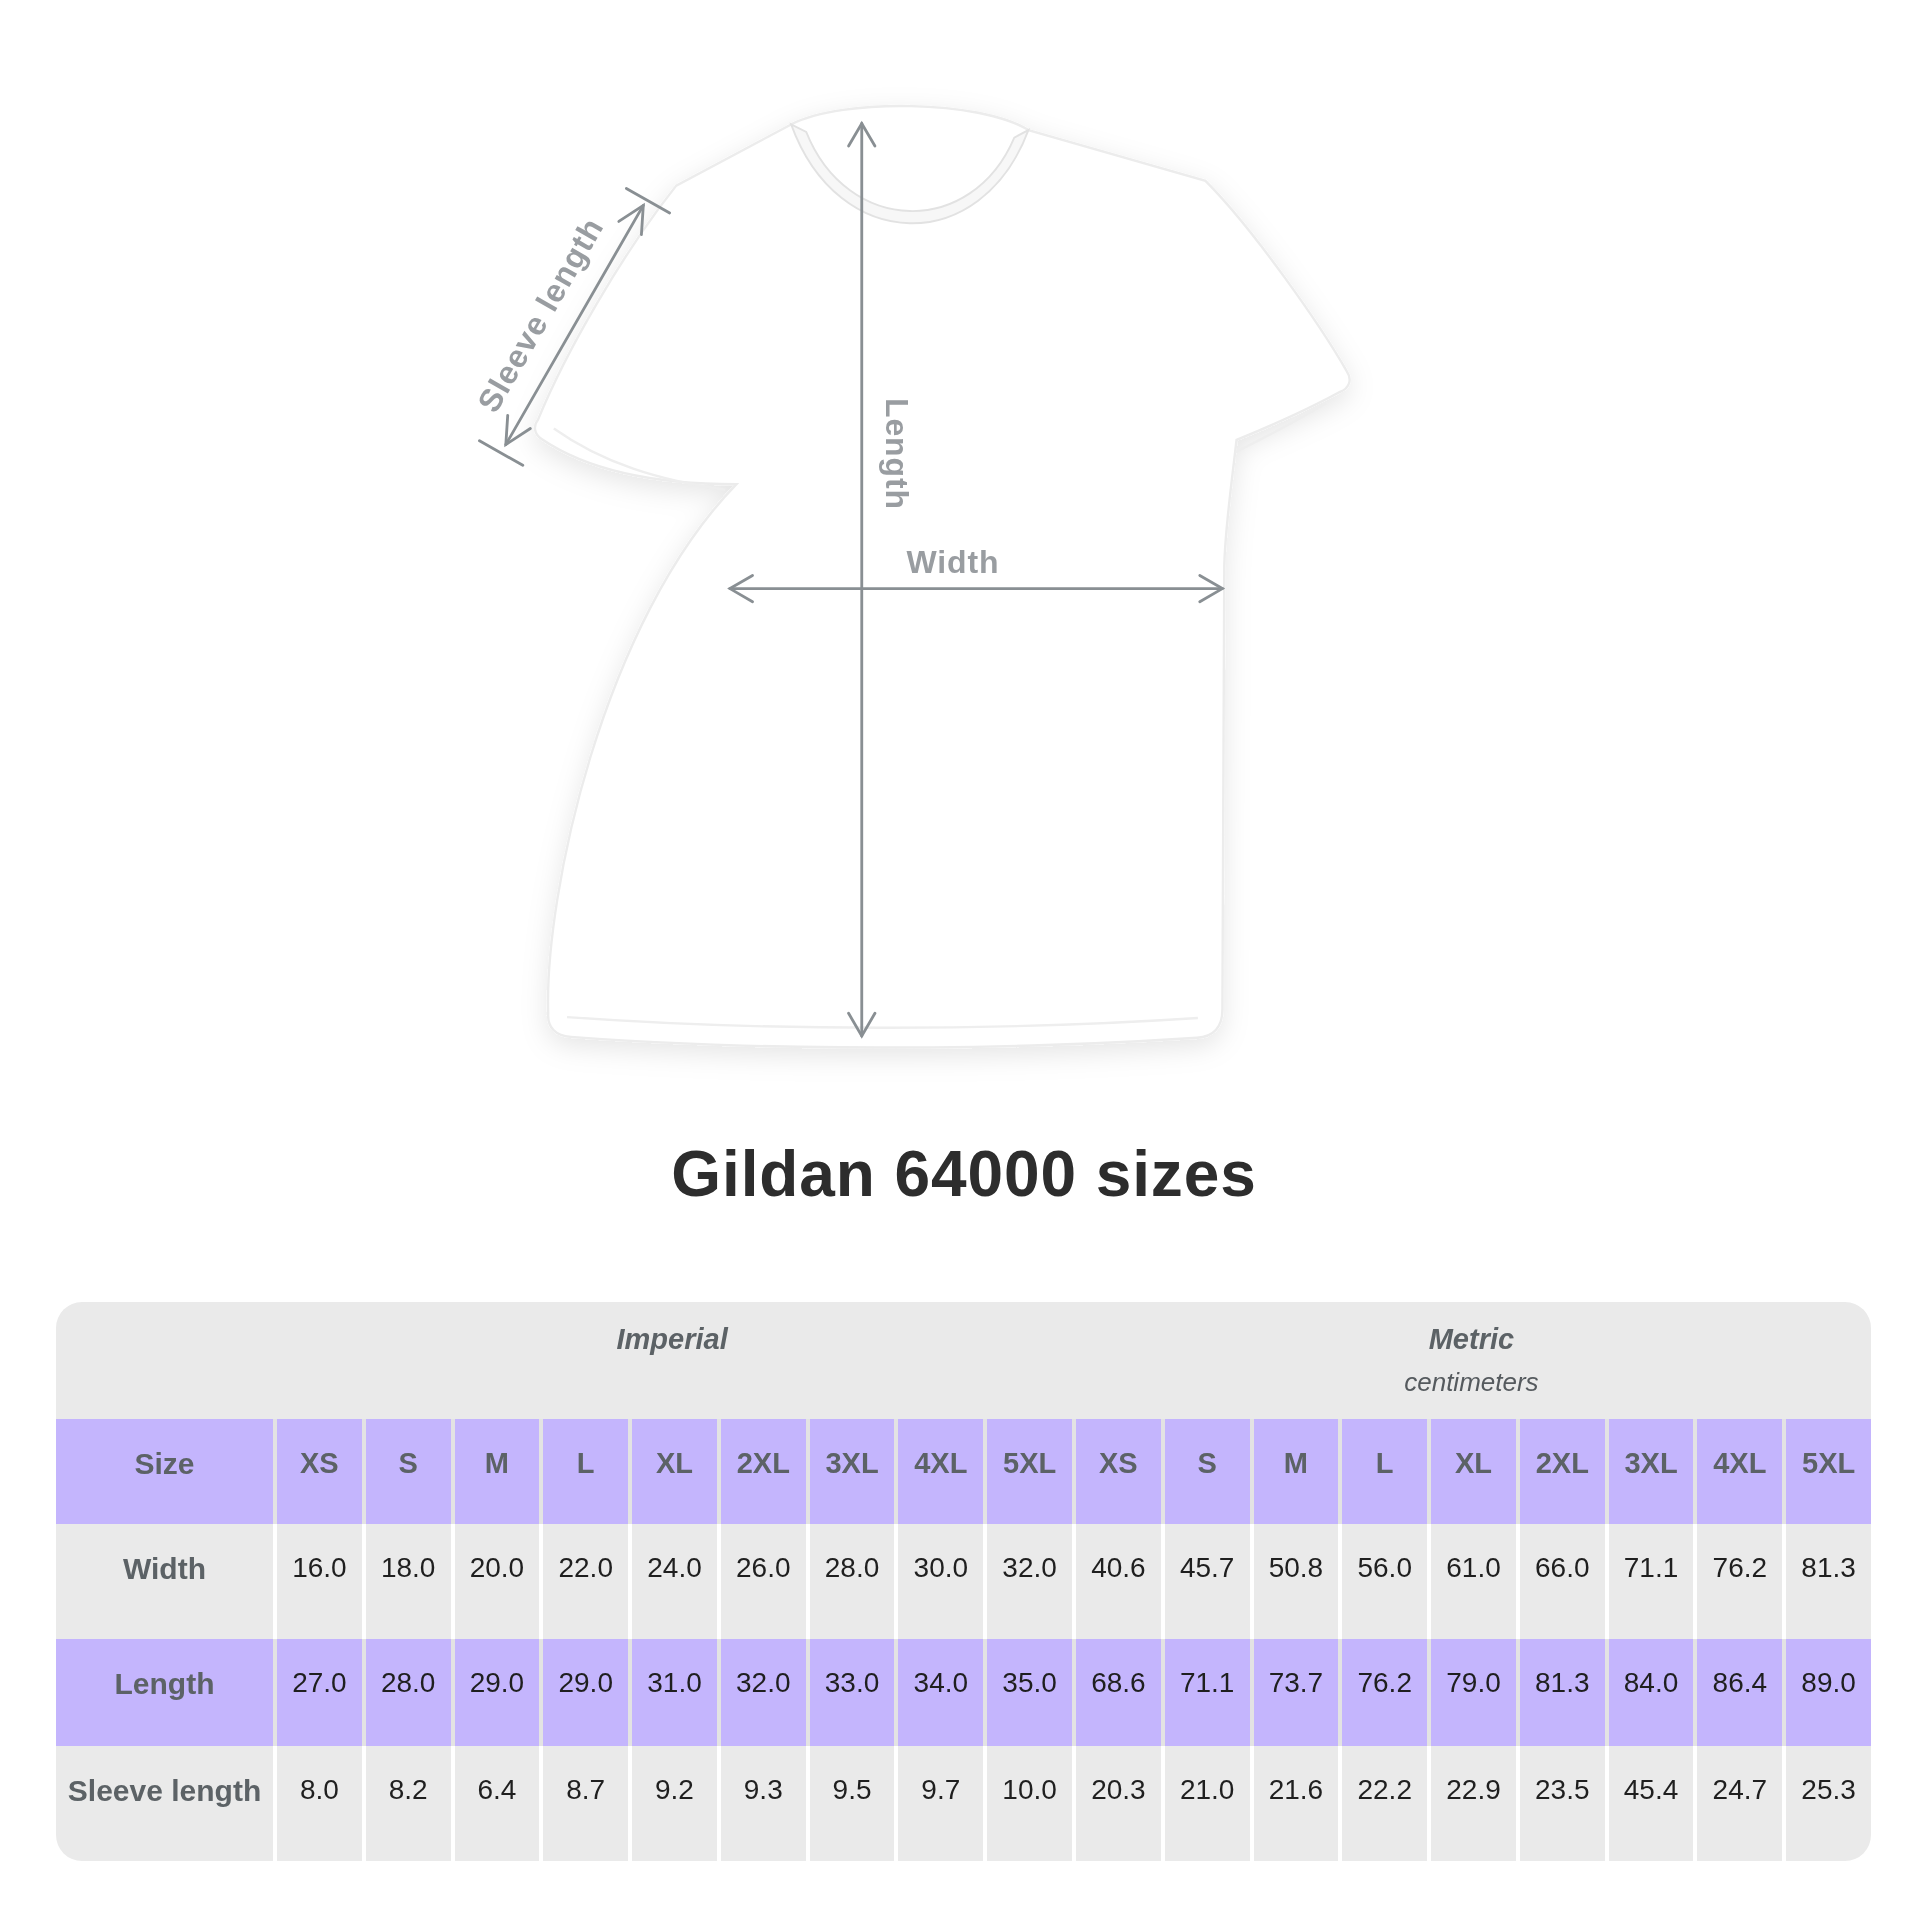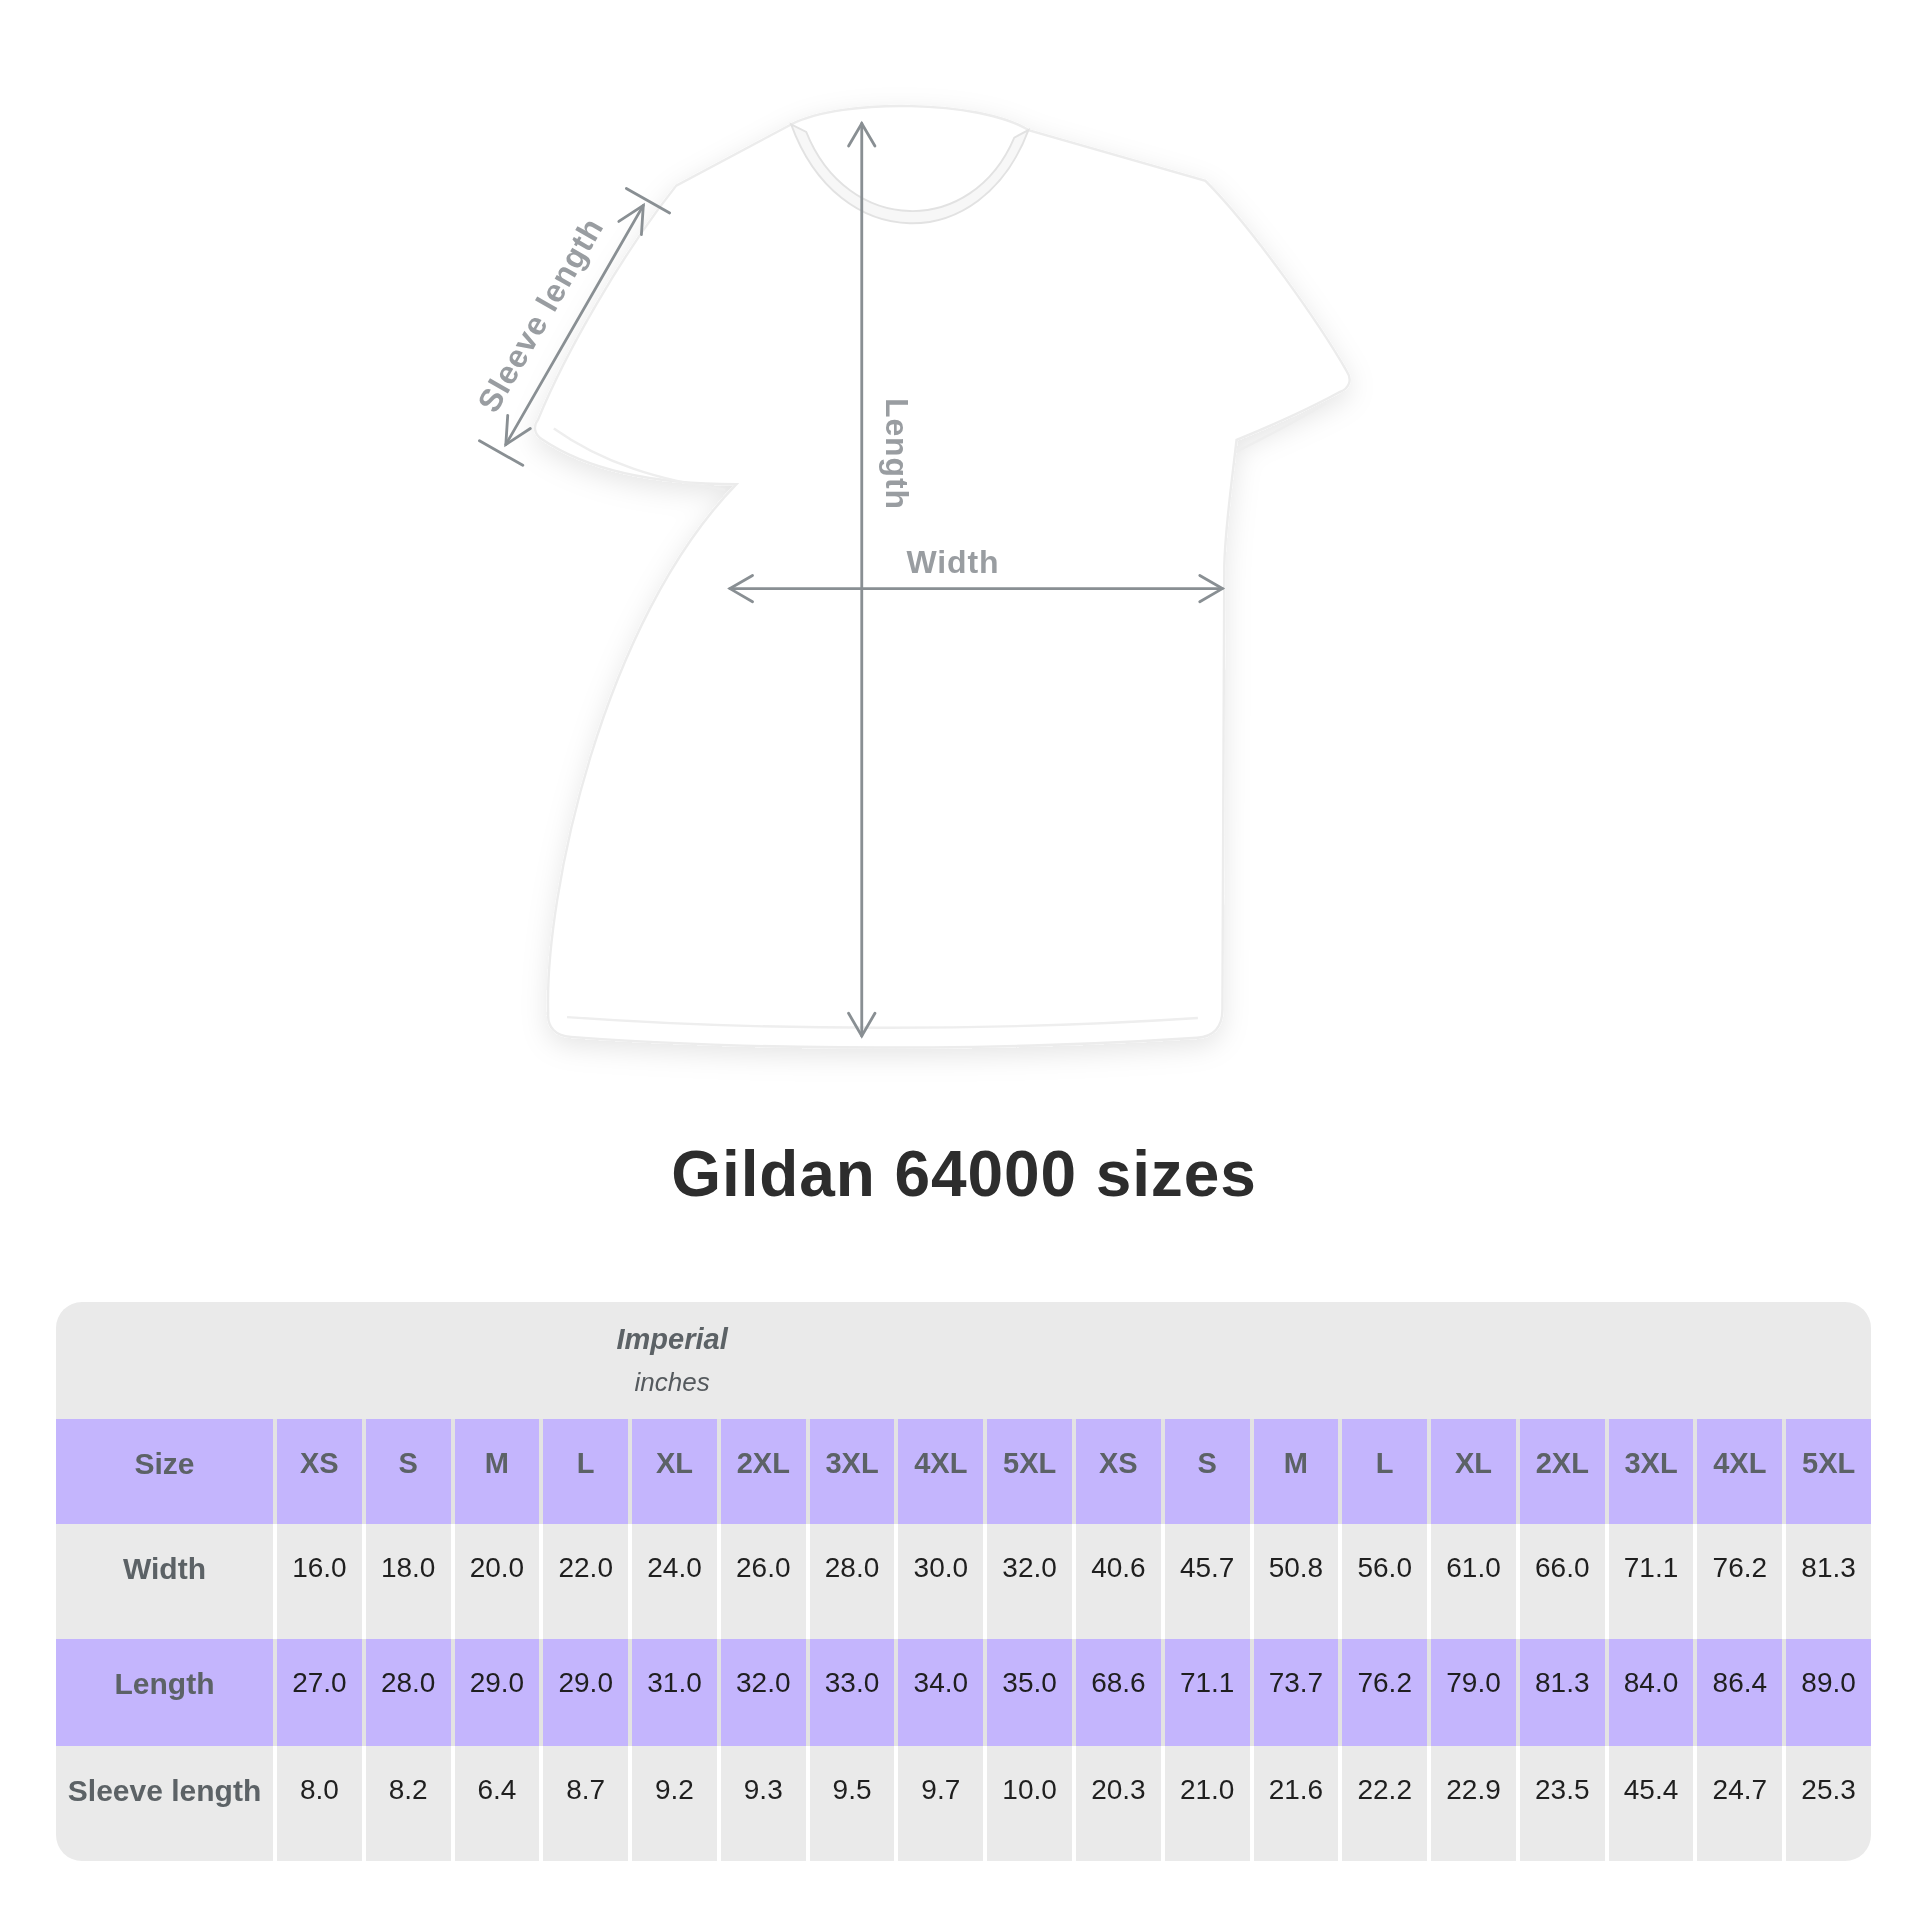--- a/index.html
+++ b/index.html
@@ -108,21 +108,24 @@
   <div class="dim-label lbl-length">Length</div>
   <div class="dim-label lbl-width">Width</div>
 
   <div class="title">Gildan 64000 sizes</div>
 
   <div class="size-table">
 
     <div class="band">
       <div class="group group-imperial">
         <div class="group-name">Imperial</div>
-        <div class="group-unit">inches</div>
+      </div>
+      <div class="group group-metric">
+        <div class="group-name">Metric</div>
+        <div class="group-unit">centimeters</div>
       </div>
     </div>
 
     <div class="row white hdr row-size">
       <div class="c label">Size</div>
       <div class="c">XS</div>
       <div class="c">S</div>
       <div class="c">M</div>
       <div class="c">L</div>
       <div class="c">XL</div>

